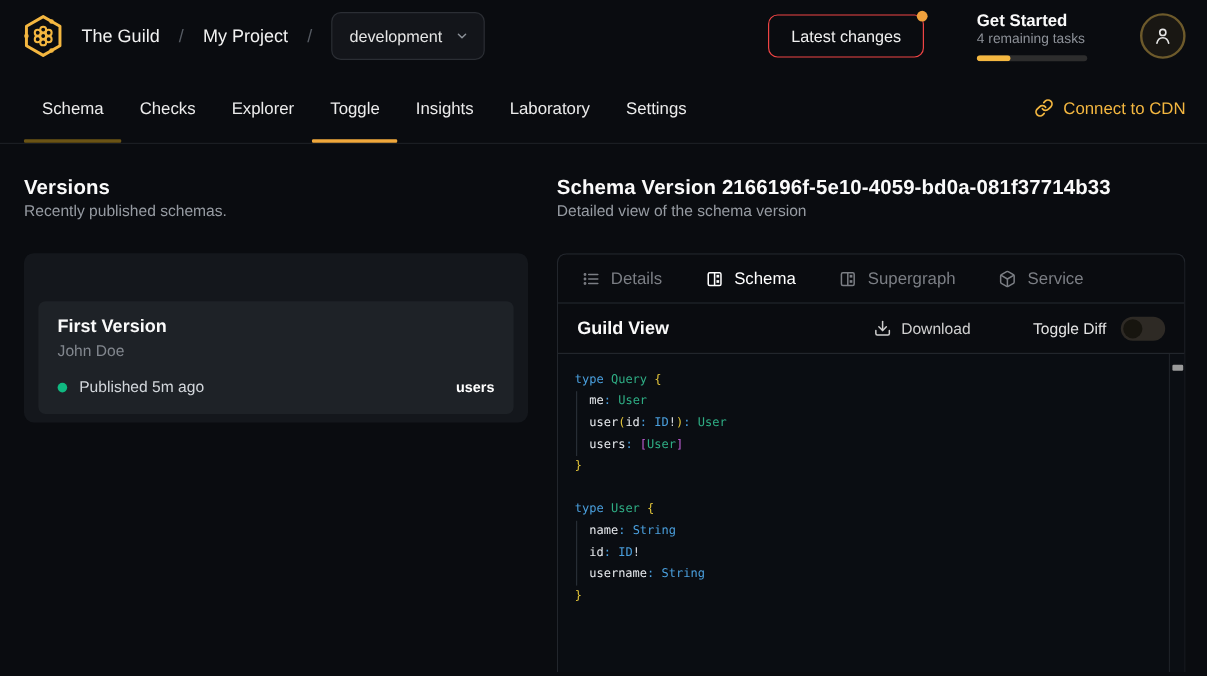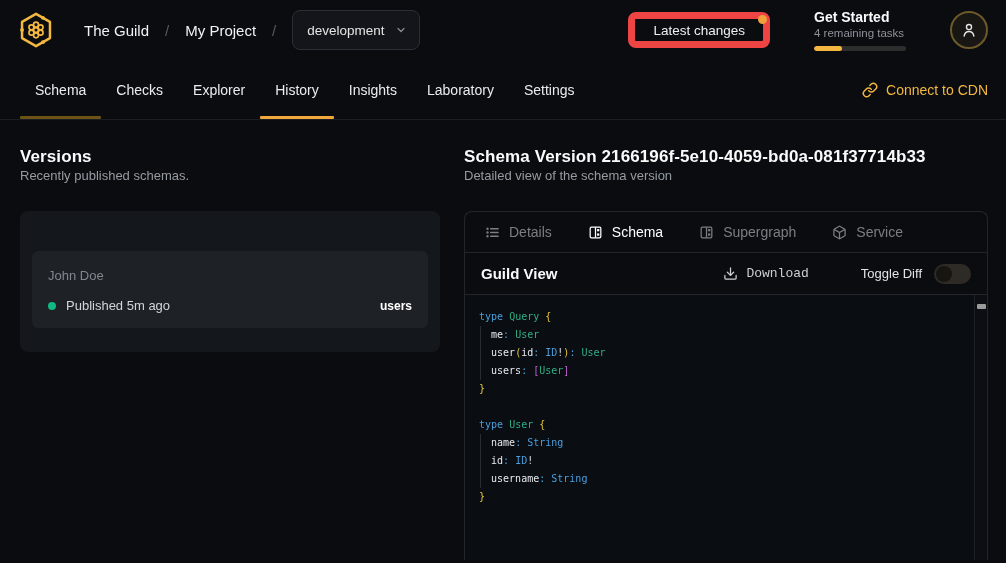--- a/index.html
+++ b/index.html
@@ -9,34 +9,34 @@
     color:#ececec;
     font-family:"Liberation Sans", sans-serif;
     position:relative;
   }
   
   .header {
     height:60px; display:flex; align-items:center;
     padding:0 18px 0 16px; background:#0a0c10;
   }
   .logo { width:40px; height:40px; display:flex; align-items:center; justify-content:center; }
-  .crumbs { display:flex; align-items:center; margin-left:28px; gap:16px; }
+  .crumbs { display:flex; align-items:center; margin-left:12px; gap:16px; }
   .crumb { font-size:15px; color:#f2f2f2; cursor:pointer; }
   .crumb-sep { color:#565b63; font-size:15px; }
   .target-select {
     margin-left:16px; height:40px; min-width:120px;
     background:#13151a; border:1px solid #2b2e34; border-radius:8px;
     display:flex; align-items:center; gap:10px; padding:0 12px 0 14px;
     font-size:13.5px; color:#e5e5e5; cursor:pointer;
   }
   .chev { width:12px; height:12px; color:#8a8f96; }
   .header-right { margin-left:auto; display:flex; align-items:center; gap:44px; }
   .latest-btn {
     position:relative; height:36px; padding:0 18px;
-    background:transparent; border:7px solid #ef4444; border-radius:8px;
+    background:transparent; border:1px solid #ef4444; border-radius:8px;
     color:#f0f0f0; font-size:13.5px; font-family:inherit; cursor:pointer;
     display:flex; align-items:center;
   }
   .notif-dot {
     position:absolute; top:-4px; right:-4px; width:9px; height:9px;
     border-radius:50%; background:#f0a13c;
   }
   .get-started { width:92px; }
   .gs-title { font-size:14px; font-weight:700; color:#fafafa; line-height:1.25; }
   .gs-sub { font-size:11.5px; color:#8d9198; margin-top:1px; white-space:nowrap; }
@@ -101,21 +101,21 @@
   .dtab svg { width:15px; height:15px; }
   .dtab.active { color:#fff; }
   .diff-row {
     height:42px; flex:none; display:flex; align-items:center;
     padding:0 16px; border-bottom:1px solid #22262c;
   }
   .diff-title { font-size:15px; font-weight:700; color:#fafafa; }
   .diff-actions { margin-left:auto; display:flex; align-items:center; }
   .download-btn {
     display:flex; align-items:center; gap:8px; background:none; border:none;
-    color:#cfcfcf; font-size:13px; font-family:Liberation Mono, monospace; cursor:pointer;
+    color:#cfcfcf; font-size:13px; font-family:Liberation Sans, sans-serif; cursor:pointer;
   }
   .download-btn svg { width:15px; height:15px; }
   .toggle-label { font-size:13px; color:#e3e3e3; margin-left:52px; margin-right:12px; }
   .toggle {
     width:37px; height:20px; border-radius:10px; background:#2e2a25;
     position:relative; cursor:pointer; flex:none;
   }
   .toggle .knob {
     position:absolute; top:2px; left:2px; width:16px; height:16px;
     border-radius:50%; background:#17150f;
@@ -203,21 +203,21 @@
   <div class="nav-tab was-active">
       <span>Schema</span>
     </div>
   <div class="nav-tab">
       <span>Checks</span>
     </div>
   <div class="nav-tab">
       <span>Explorer</span>
     </div>
   <div class="nav-tab active">
-      <span>History</span>
+      <span>Toggle</span>
     </div>
   <div class="nav-tab">
       <span>Insights</span>
     </div>
   <div class="nav-tab">
       <span>Laboratory</span>
     </div>
   <div class="nav-tab">
       <span>Settings</span>
     </div>
@@ -230,20 +230,21 @@
   </div>
 </div>
 
 <div class="main">
 
   <div class="col-left">
     <div class="sec-title">Versions</div>
     <div class="sec-sub">Recently published schemas.</div>
     <div class="outer-card">
       <div class="version-card">
+        <div class="vc-title">First Version</div>
         <div class="vc-author">John Doe</div>
         <div class="vc-row">
           <span class="vc-dot"></span>
           <span class="vc-status">Published 5m ago</span>
           <span class="vc-badge">users</span>
         </div>
       </div>
     </div>
   </div>
 

